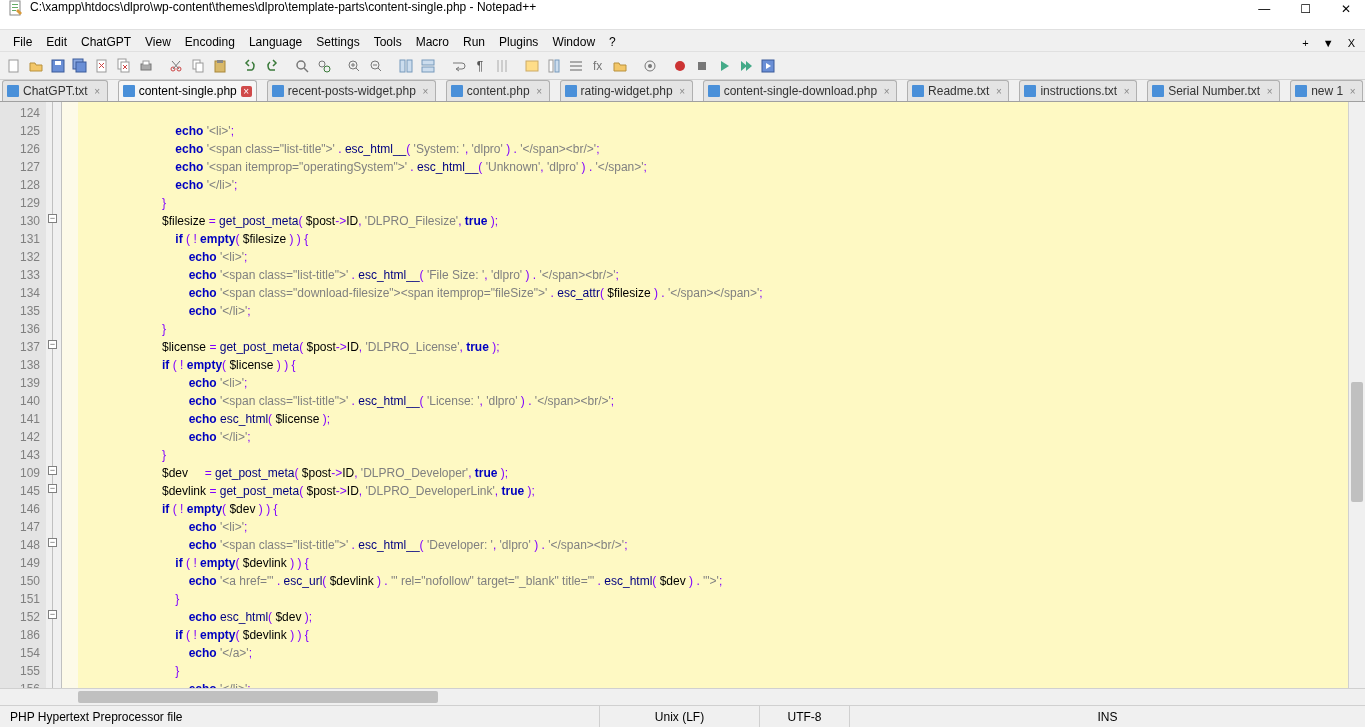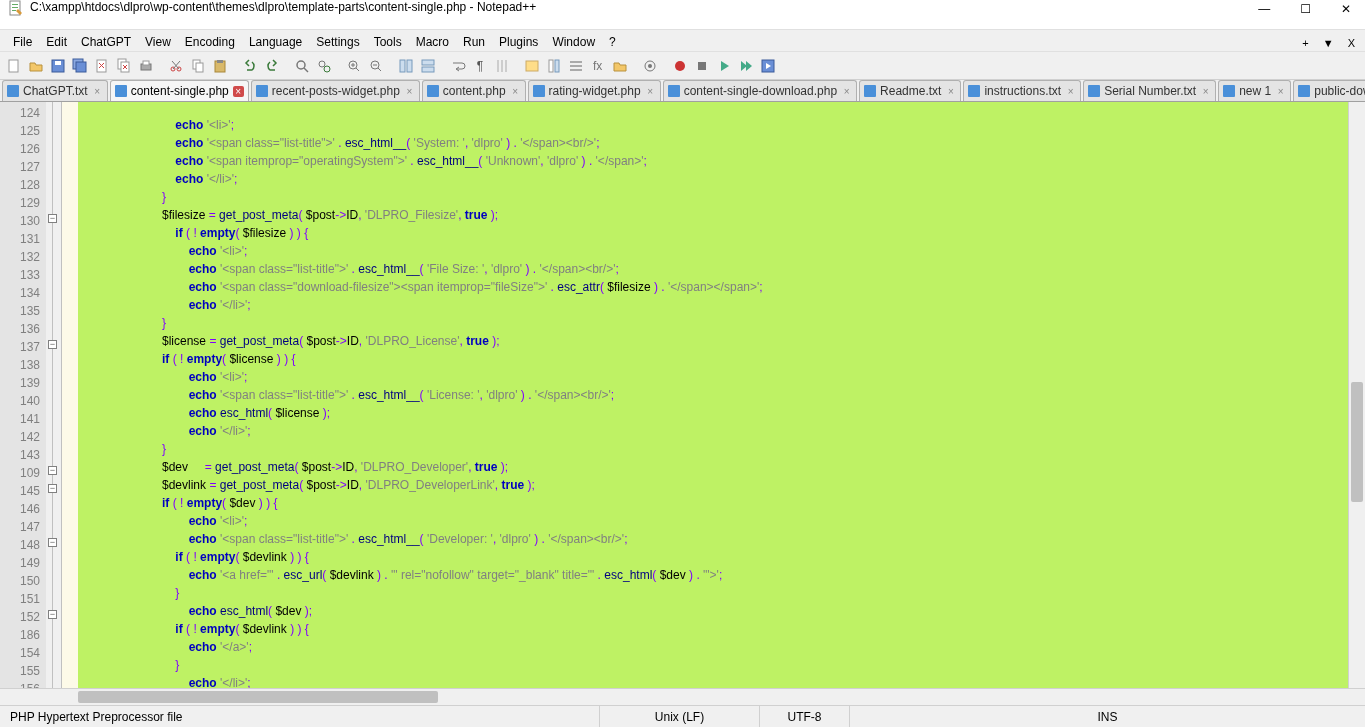--- a/index.html
+++ b/index.html
@@ -10,34 +10,34 @@
 .win-controls{display:flex;gap:18px;font-size:13px}
 .win-controls span{padding:2px 6px;cursor:default}
 .menubar{height:22px;background:#f0f0f0;display:flex;align-items:flex-end;padding:0 6px;gap:2px;border-bottom:1px solid #e0e0e0}
 .menubar .m{padding:2px 7px;font-size:12px;color:#000}
 .menubar .spacer{flex:1}
 .menubar .rb{padding:2px 4px;font-size:11px}
 .toolbar{height:28px;background:#f0f0f0;display:flex;align-items:center;padding:2px 4px;gap:2px;border-bottom:1px solid #d0d0d0}
 .toolbar .tb{width:20px;height:20px;display:inline-flex;align-items:center;justify-content:center;font-size:12px;color:#555}
 .toolbar .sep{width:6px}
 .tabbar{height:22px;background:#f0f0f0;display:flex;align-items:flex-end;padding:0 2px;border-bottom:1px solid #a0a0a0}
-.tab{height:21px;background:#e4e4e4;border:1px solid #b0b0b0;border-bottom:none;border-radius:3px 3px 0 0;display:flex;align-items:center;padding:0 4px;margin-right:2px;font-size:11px;color:#333;gap:4px}
+.tab{height:21px;background:#e4e4e4;border:1px solid #b0b0b0;border-bottom:none;border-radius:3px 3px 0 0;display:flex;align-items:center;padding:0 4px;margin-right:10px;font-size:11px;color:#333;gap:4px}
 .tab.active{background:#f6f6f6;color:#000}
 .tab .ti{width:12px;height:12px;background:#4a90d9;border-radius:1px;display:inline-block}
 .tab .txt{white-space:nowrap}
 .tab .cl{width:11px;height:11px;font-size:10px;color:#888;display:inline-flex;align-items:center;justify-content:center}
 .tab.active .cl{background:#d04a4a;color:#fff;border-radius:2px}
 .editor{flex:1;display:flex;background:#fff;position:relative;overflow:hidden}
 .gutter{width:46px;background:#e4e4e4;text-align:right;padding:2px 6px 2px 2px;font-family:Consolas,monospace;font-size:13px;color:#808080;line-height:18px}
 .fold{width:16px;background:#f0f0f0;border-right:1px solid #c0c0c0;position:relative}
 .fold .ln{height:18px;position:relative}
 .fold .box{position:absolute;left:2px;top:4px;width:9px;height:9px;border:1px solid #808080;background:#fff;font-size:9px;line-height:7px;text-align:center;color:#606060}
 .fold .vline{position:absolute;left:6px;top:0;bottom:0;width:1px;background:#c0c0c0}
 .margin2{width:16px;background:#fdfae8}
-.code{flex:1;background:#bef264;font-family:Consolas,"Courier New",monospace;font-size:13px;line-height:18px;padding:14px 0 2px 4px;white-space:pre;color:#000;overflow:hidden}
+.code{flex:1;background:#fef9c3;font-family:Consolas,"Courier New",monospace;font-size:13px;line-height:18px;padding:20px 0 2px 4px;white-space:pre;color:#000;overflow:hidden}
 .code .l{height:18px}
 .k{color:#0000c0;font-weight:bold}
 .v{color:#000}
 .s{color:#808080}
 .f{color:#000080}
 .op{color:#8000ff}
 .br{color:#8000ff}
 .co{color:#000}
 .vscroll{width:17px;background:#f0f0f0;border-left:1px solid #d0d0d0;position:relative}
 .vscroll .thumb{position:absolute;left:2px;right:2px;top:280px;height:120px;background:#c0c0c0;border-radius:2px}

